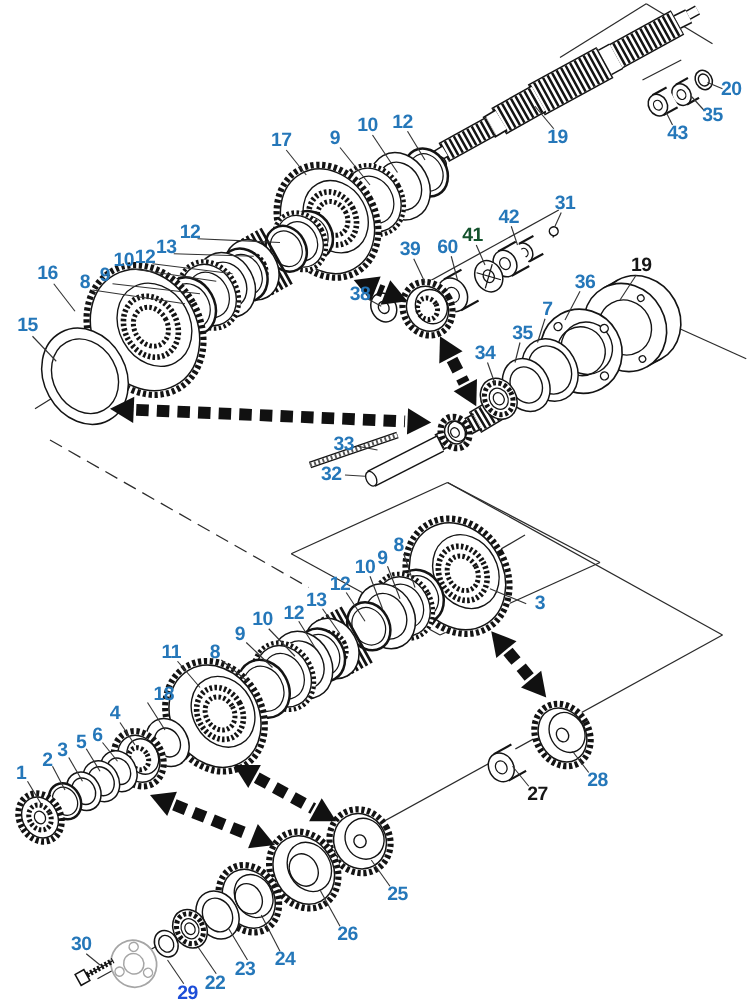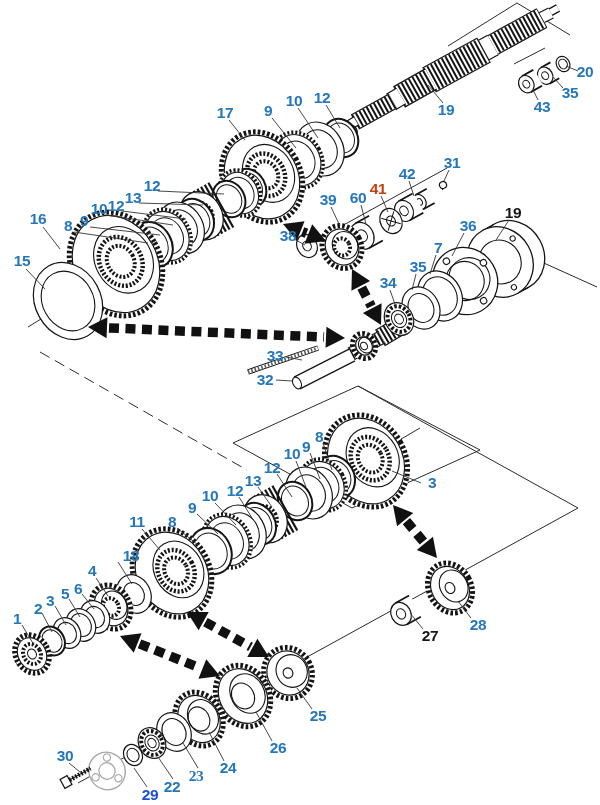--- a/index.html
+++ b/index.html
@@ -524,21 +524,21 @@
       <div class="label" style="left: 272px; top: 468px; color: rgb(37, 119, 185);">12</div>
       <div class="label" style="left: 292px; top: 454px; color: rgb(37, 119, 185);">10</div>
       <div class="label" style="left: 306px; top: 447px; color: rgb(37, 119, 185);">9</div>
       <div class="label" style="left: 319px; top: 437px; color: rgb(37, 119, 185);">8</div>
       <div class="label" style="left: 432px; top: 483px; color: rgb(37, 119, 185);">3</div>
       <div class="label" style="left: 478px; top: 625px; color: rgb(37, 119, 185);">28</div>
       <div class="label" style="left: 430px; top: 636px; color: rgb(22, 22, 22);">27</div>
       <div class="label" style="left: 318px; top: 716px; color: rgb(37, 119, 185);">25</div>
       <div class="label" style="left: 278px; top: 748px; color: rgb(37, 119, 185);">26</div>
       <div class="label" style="left: 228px; top: 768px; color: rgb(37, 119, 185);">24</div>
-      <div class="label" style="left: 196px; top: 776px; color: rgb(37, 119, 185); font-family: Liberation Serif, serif;">23</div>
+      <div class="label" style="left: 196px; top: 776px; color: rgb(37, 119, 185);">23</div>
       <div class="label" style="left: 172px; top: 787px; color: rgb(37, 119, 185);">22</div>
       <div class="label" style="left: 150px; top: 795px; color: #1d4ed8;">29</div>
       <div class="label" style="left: 65px; top: 756px; color: rgb(37, 119, 185);">30</div>
       <div class="label" style="left: 22px; top: 261px; color: rgb(37, 119, 185);">15</div>
       <div class="label" style="left: 38px; top: 219px; color: rgb(37, 119, 185);">16</div>
       <div class="label" style="left: 68px; top: 226px; color: rgb(37, 119, 185);">8</div>
       <div class="label" style="left: 84px; top: 221px; color: rgb(37, 119, 185);">9</div>
       <div class="label" style="left: 99px; top: 209px; color: rgb(37, 119, 185);">10</div>
       <div class="label" style="left: 116px; top: 206px; color: rgb(37, 119, 185);">12</div>
       <div class="label" style="left: 133px; top: 198px; color: rgb(37, 119, 185);">13</div>
@@ -546,21 +546,21 @@
       <div class="label" style="left: 225px; top: 113px; color: rgb(37, 119, 185);">17</div>
       <div class="label" style="left: 268px; top: 111px; color: rgb(37, 119, 185);">9</div>
       <div class="label" style="left: 294px; top: 101px; color: rgb(37, 119, 185);">10</div>
       <div class="label" style="left: 322px; top: 98px; color: rgb(37, 119, 185);">12</div>
       <div class="label" style="left: 446px; top: 110px; color: rgb(37, 119, 185);">19</div>
       <div class="label" style="left: 585px; top: 72px; color: rgb(37, 119, 185);">20</div>
       <div class="label" style="left: 570px; top: 93px; color: rgb(37, 119, 185);">35</div>
       <div class="label" style="left: 542px; top: 107px; color: rgb(37, 119, 185);">43</div>
       <div class="label" style="left: 452px; top: 163px; color: rgb(37, 119, 185);">31</div>
       <div class="label" style="left: 407px; top: 174px; color: rgb(37, 119, 185);">42</div>
-      <div class="label" style="left: 378px; top: 189px; color: #c2410c;">41</div>
+      <div class="label" style="left: 378px; top: 189px; color: #14532d;">41</div>
       <div class="label" style="left: 358px; top: 198px; color: rgb(37, 119, 185);">60</div>
       <div class="label" style="left: 328px; top: 200px; color: rgb(37, 119, 185);">39</div>
       <div class="label" style="left: 288px; top: 236px; color: rgb(37, 119, 185);">38</div>
       <div class="label" style="left: 468px; top: 226px; color: rgb(37, 119, 185);">36</div>
       <div class="label" style="left: 513px; top: 213px; color: rgb(22, 22, 22);">19</div>
       <div class="label" style="left: 438px; top: 248px; color: rgb(37, 119, 185);">7</div>
       <div class="label" style="left: 418px; top: 267px; color: rgb(37, 119, 185);">35</div>
       <div class="label" style="left: 388px; top: 283px; color: rgb(37, 119, 185);">34</div>
       <div class="label" style="left: 275px; top: 356px; color: rgb(37, 119, 185);">33</div>
       <div class="label" style="left: 265px; top: 380px; color: rgb(37, 119, 185);">32</div>

